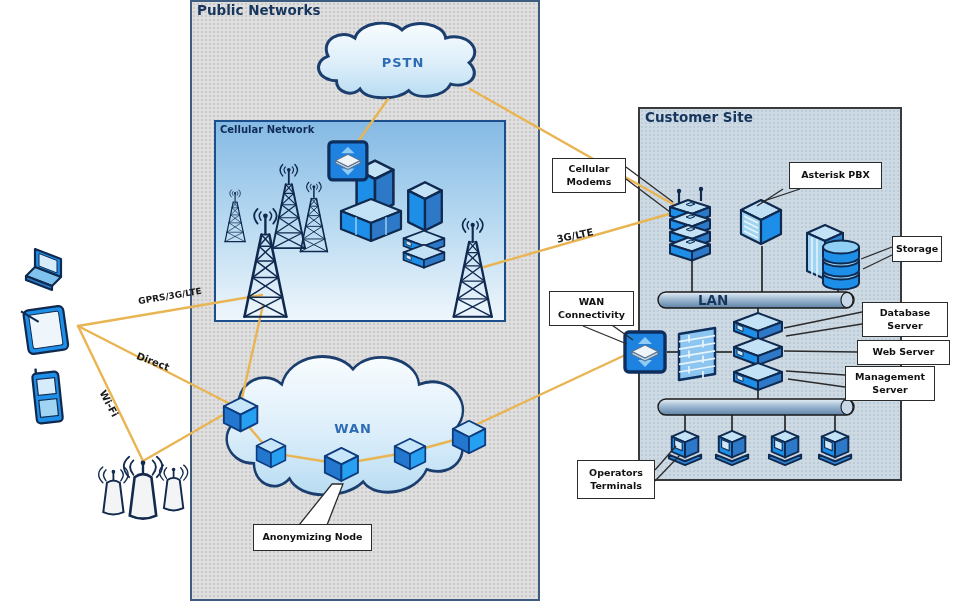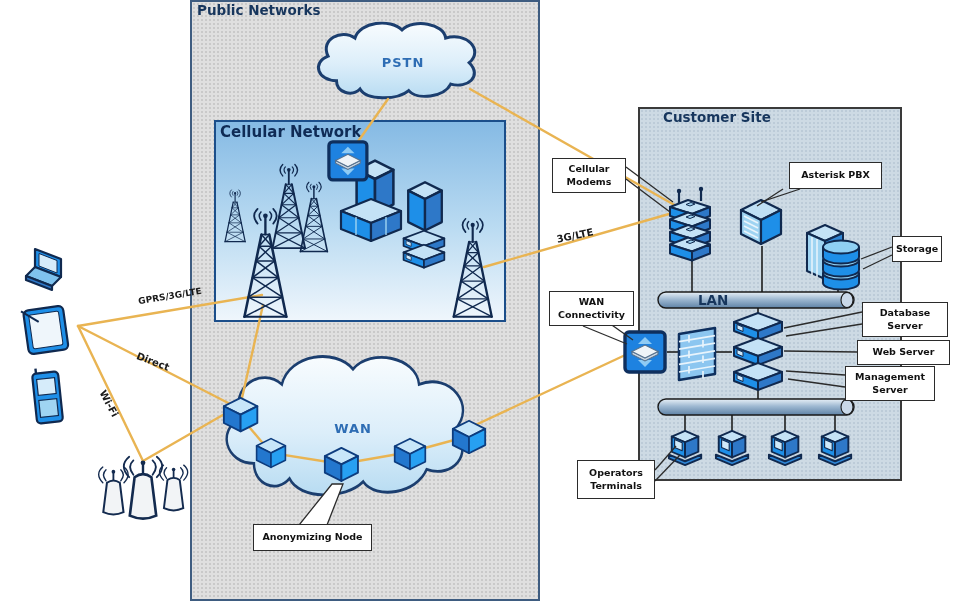--- a/index.html
+++ b/index.html
@@ -14,24 +14,24 @@
   .public-networks .region-title{font-size:13.5px;padding:1px 0 0 5px;}
   .target-devices{left:2px;top:168px;width:75px;height:302px;border:2px solid #2b2b2b;
       background-color:#D9E6E8;
       background-image:radial-gradient(circle,#c2d3d6 0.8px,transparent 0.9px);
       background-size:4px 4px;z-index:1;}
   .target-devices .region-title{font-size:12.5px;padding:4px 0 0 5px;}
   .customer-site{left:638px;top:107px;width:264px;height:374px;border:2px solid #3a3a3a;
       background-color:#CDDAE4;
       background-image:radial-gradient(circle,#bccbd8 0.8px,transparent 0.9px);
       background-size:4px 4px;z-index:1;}
-  .customer-site .region-title{font-size:13.5px;padding:1px 0 0 5px;margin-left:18px;}
+  .customer-site .region-title{font-size:13.5px;padding:1px 0 0 5px;}
   .cellular-network{left:214px;top:120px;width:292px;height:202px;border:2px solid #1B4E8A;
       background:linear-gradient(180deg,#85BAE4 0%,#BCDCF2 55%,#EFF6FC 100%);z-index:2;}
-  .cellular-network .region-title{font-size:15px;color:#0F2B55;padding:2px 0 0 4px;}
+  .cellular-network .region-title{font-size:10px;color:#0F2B55;padding:2px 0 0 4px;}
   svg.scene{position:absolute;left:0;top:0;z-index:3;pointer-events:none;}
   .cloud-label{position:absolute;z-index:5;font-weight:bold;font-size:13px;color:#2E6DB4;
       letter-spacing:1px;text-align:center;}
   .pstn-label{left:372px;top:55px;width:62px;}
   .wan-label{left:322px;top:421px;width:62px;}
   .lan-label{position:absolute;left:698px;top:292px;width:115px;height:16px;line-height:16px;
       z-index:5;font-weight:bold;font-size:13.5px;color:#17365D;text-align:left;}
   .link-label{position:absolute;z-index:5;font-weight:bold;color:#1a1a1a;text-align:center;}
   .gprs-label{left:118px;top:291px;width:104px;font-size:9px;transform:rotate(-9.5deg);}
   .direct-label{left:127px;top:356px;width:52px;font-size:10px;transform:rotate(21deg);}

